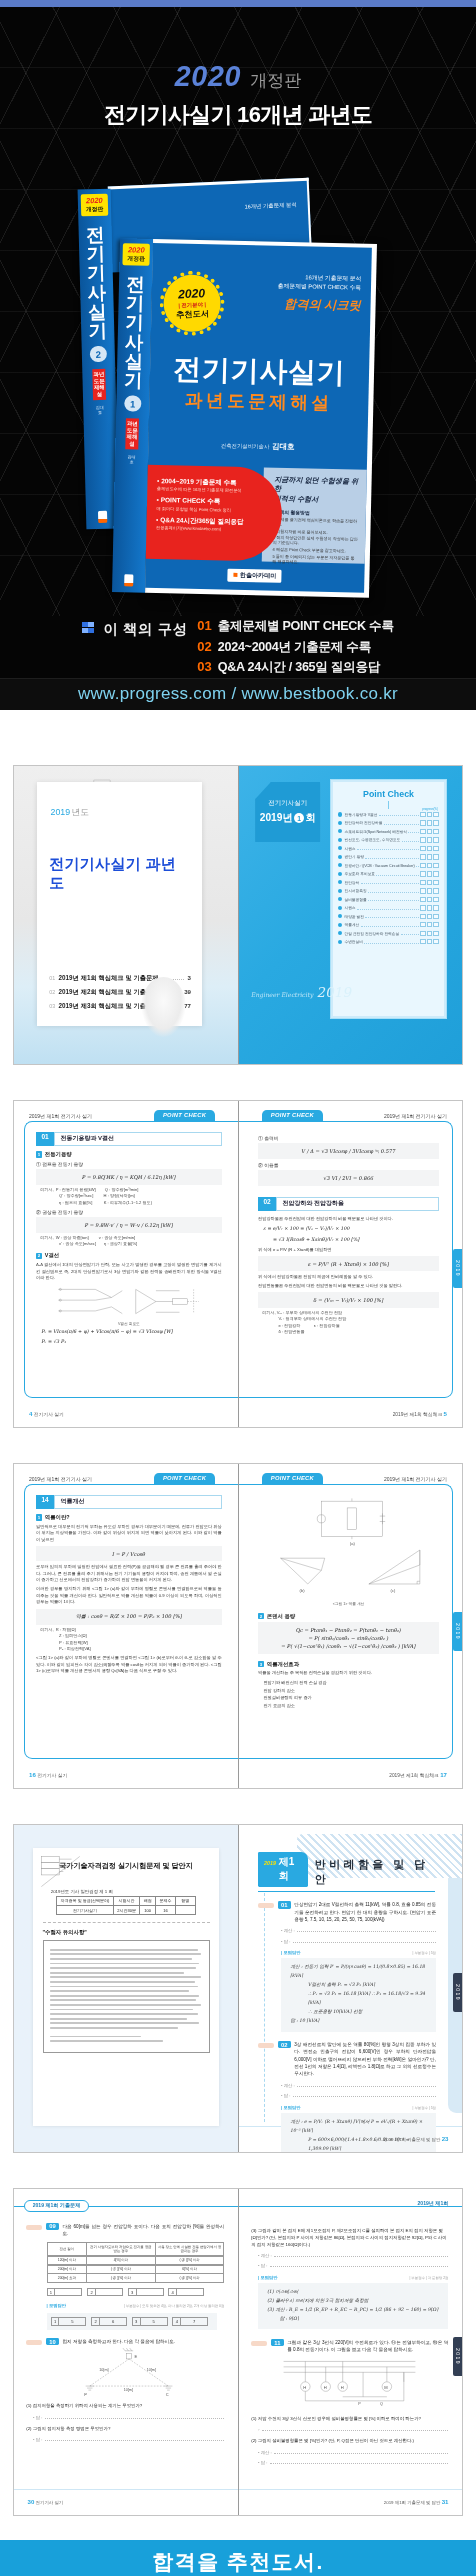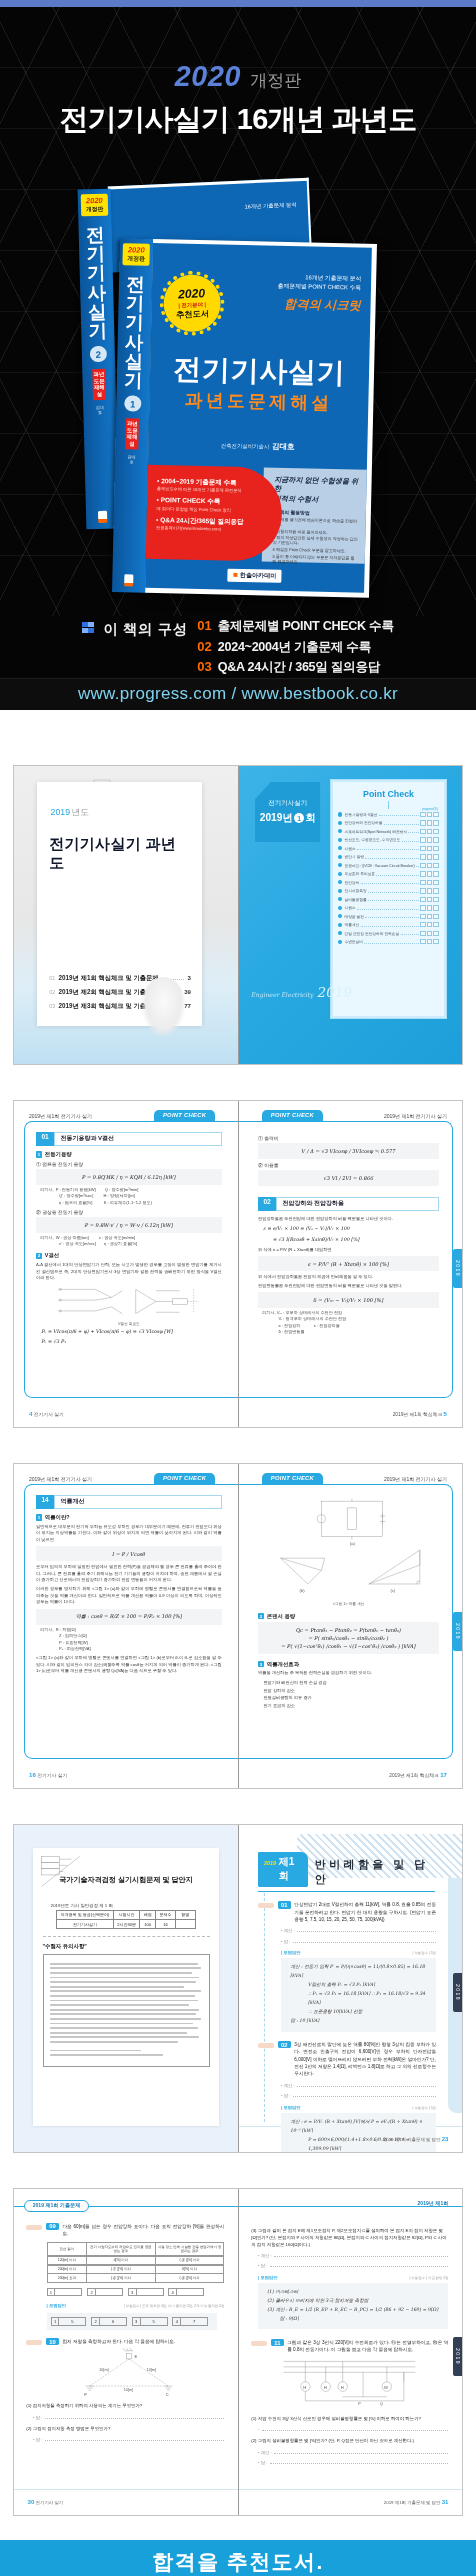--- a/index.html
+++ b/index.html
@@ -8,21 +8,21 @@
   .topbar{height:6.8px;background:#5b7bc8;}
   .hero{position:relative;height:609px;background:#050505;overflow:hidden;}
   .hero::before{content:"";position:absolute;inset:0;
     background:
       repeating-linear-gradient(63deg, transparent 0 53px, rgba(255,255,255,.085) 53px 54px),
       repeating-linear-gradient(-63deg, transparent 0 53px, rgba(255,255,255,.085) 53px 54px),
       repeating-linear-gradient(0deg, transparent 0 60px, rgba(255,255,255,.055) 60px 61px);}
   .edition{position:absolute;top:53px;width:100%;text-align:center;z-index:2;}
   .ed-year{font-size:28.6px;font-weight:bold;font-style:italic;color:#5b82d8;letter-spacing:0.7px;}
   .ed-label{font-size:17px;color:#9a9a9a;margin-left:6.1px;}
-  .hero-title{position:absolute;top:93px;width:100%;text-align:center;color:#fff;font-size:29px;font-weight:bold;letter-spacing:-0.7px;z-index:2;}
+  .hero-title{position:absolute;top:93px;width:100%;text-align:center;color:#fff;font-size:22px;font-weight:bold;letter-spacing:-0.7px;z-index:2;}
   
   .books{position:absolute;left:82px;top:169px;width:313px;height:435px;z-index:3;}
   .book2{position:absolute;left:0;top:13.6px;transform:rotate(-1.5deg);}
   .b2cover{position:absolute;left:31px;top:-4.1px;width:199px;height:83px;background:#0d67b5;border-top:3.4px solid #fff;border-right:2.7px solid #fff;transform:rotate(-1deg);}
   .b2lines{position:absolute;right:11px;top:20.4px;color:#fff;font-size:5.4px;text-align:right;}
   .spine{position:relative;width:33px;background:linear-gradient(90deg,#0a559b,#1478cc);display:flex;flex-direction:column;align-items:center;box-shadow:-2px 1.4px 4.1px rgba(0,0,0,.55);}
   .book2 .spine{height:340px;}
   .book1 .spine{height:354px;flex:none;}
   .sp-badge{margin-top:5.4px;width:27px;background:#ffe300;border-radius:2px;text-align:center;padding:2px 0;}
   .sp-badge .y{display:block;font-size:7.5px;font-weight:bold;font-style:italic;color:#e8231e;}
@@ -75,21 +75,21 @@
   .spread{width:448px;margin:0 auto;border:0.7px solid #c4c4c4;display:flex;position:relative;background:#fff;box-sizing:content-box;}
   .spread + .spread{margin-top:35px;}
   .half{width:224px;position:relative;overflow:hidden;box-sizing:border-box;}
   .half.r{border-left:0.7px solid #9a9a9a;}
   
   .s1l{background:linear-gradient(180deg,#efefef 0%,#e7e7e7 52%,#ddeef7 74%,#bfe0f2 100%);}
   .towersvg{position:absolute;left:12.2px;top:0;opacity:.75;}
   .s1panel{position:absolute;left:23px;top:16.3px;width:165px;bottom:38px;background:#fff;box-shadow:0 1.4px 5.4px rgba(0,0,0,.13);padding:15px 12.2px;box-sizing:border-box;}
   .s1year{color:#29a9e1;font-size:20.4px;font-weight:bold;}
   .s1year span{color:#999;font-size:8.8px;font-weight:normal;margin-left:1.4px;}
-  .s1title{margin-top:15px;font-size:15px;font-weight:bold;color:#0f172a;letter-spacing:0.3px;}
+  .s1title{margin-top:35px;font-size:15px;font-weight:bold;color:#1d4ed8;letter-spacing:0.3px;}
   .s1toc{position:absolute;left:12.2px;right:11px;bottom:15px;}
   .tocrow{display:flex;align-items:baseline;gap:3.4px;margin-top:4.8px;}
   .tocno{color:#b0b0b0;font-size:5.4px;flex:none;}
   .toct{font-size:6.3px;font-weight:bold;color:#222;white-space:nowrap;}
   .toclead{flex:1;border-bottom:0.7px dotted #bbb;height:4.8px;min-width:5.4px;}
   .tocpg{font-size:6.1px;font-weight:bold;color:#333;flex:none;}
   .bulb{position:absolute;right:16.3px;bottom:-11px;width:45px;height:60px;background:radial-gradient(ellipse at 50% 40%,#fafafa 0%,#ececec 55%,rgba(236,236,236,0) 72%);border-radius:50%;}
   .s1r{background:linear-gradient(135deg,#3db3e8 0%,#29a9e1 45%,#1f9fd9 100%);}
   .s1tab{position:absolute;left:16.3px;top:16.3px;width:65px;height:60px;background:#1f9bd5;clip-path:polygon(24% 0,100% 0,100% 100%,0 100%,0 28%);display:flex;flex-direction:column;align-items:center;justify-content:center;color:#fff;box-shadow:0 1.4px 3.4px rgba(0,0,0,.15);}
   .s1tab .t1{font-size:6.5px;margin-bottom:3.4px;}
@@ -134,21 +134,21 @@
   .dcap{font-size:3.7px;color:#555;text-align:center;margin-top:1.4px;}
   .pfoot{position:absolute;bottom:10.2px;font-size:4.8px;color:#555;z-index:2;}
   .pfoot.l{left:15px;}.pfoot.r{right:15px;}
   .pfoot b{color:#29a9e1;font-size:6.1px;}
   .sidetab{position:absolute;right:0;top:148px;width:8.8px;height:39px;background:#29a9e1;border-radius:2px 0 0 2px;color:#fff;font-size:5.1px;display:flex;align-items:center;justify-content:center;writing-mode:vertical-rl;letter-spacing:1.4px;z-index:4;}
   .sidetab.dark{background:#333f54;}
   .dsvg{display:block;margin:2.7px auto 0;}
   
   .s4l{background:#e9f2fa;}
   .sheet{position:absolute;left:19px;top:23px;right:19px;bottom:26px;background:#fff;box-shadow:0 0.7px 3.4px rgba(0,0,0,.1);padding:8.2px 9.5px;box-sizing:border-box;}
-  .sheet-title{text-align:center;font-size:7.1px;font-weight:bold;color:#111;margin-top:19px;}
+  .sheet-title{text-align:center;font-size:7.1px;font-weight:bold;color:#111;margin-top:5px;}
   .sheet-sub{font-size:4.4px;color:#333;margin:5.4px 0 2px 8.2px;}
   .etable{border-collapse:collapse;margin:0 auto;}
   .etable th,.etable td{border:0.4px solid #888;font-size:4px;padding:1.7px 3.4px;text-align:center;color:#222;font-weight:normal;}
   .dash{border-top:0.7px dashed #bbb;margin:6.8px 0 5.4px;}
   .notice-title{font-size:5.4px;font-weight:bold;color:#111;margin:1.4px 0 4.1px;}
   .notice{border:0.5px solid #999;padding:5.4px 6.1px 6.8px;}
   .nl{height:1.8px;background:#c6c6c6;border-radius:0.7px;margin:2.8px 0;}
   .s4r{background:#fff;}
   .hatch{position:absolute;top:9.5px;left:58px;right:0;height:44px;background:repeating-linear-gradient(45deg,#cfe3f2 0 2px,#fff 2px 5.4px);border-radius:5.4px 0 0 5.4px;}
   .rside{position:absolute;right:0;top:53px;width:13.6px;bottom:39px;background:#d8eaf6;border-radius:0 0 0 8.2px;}

